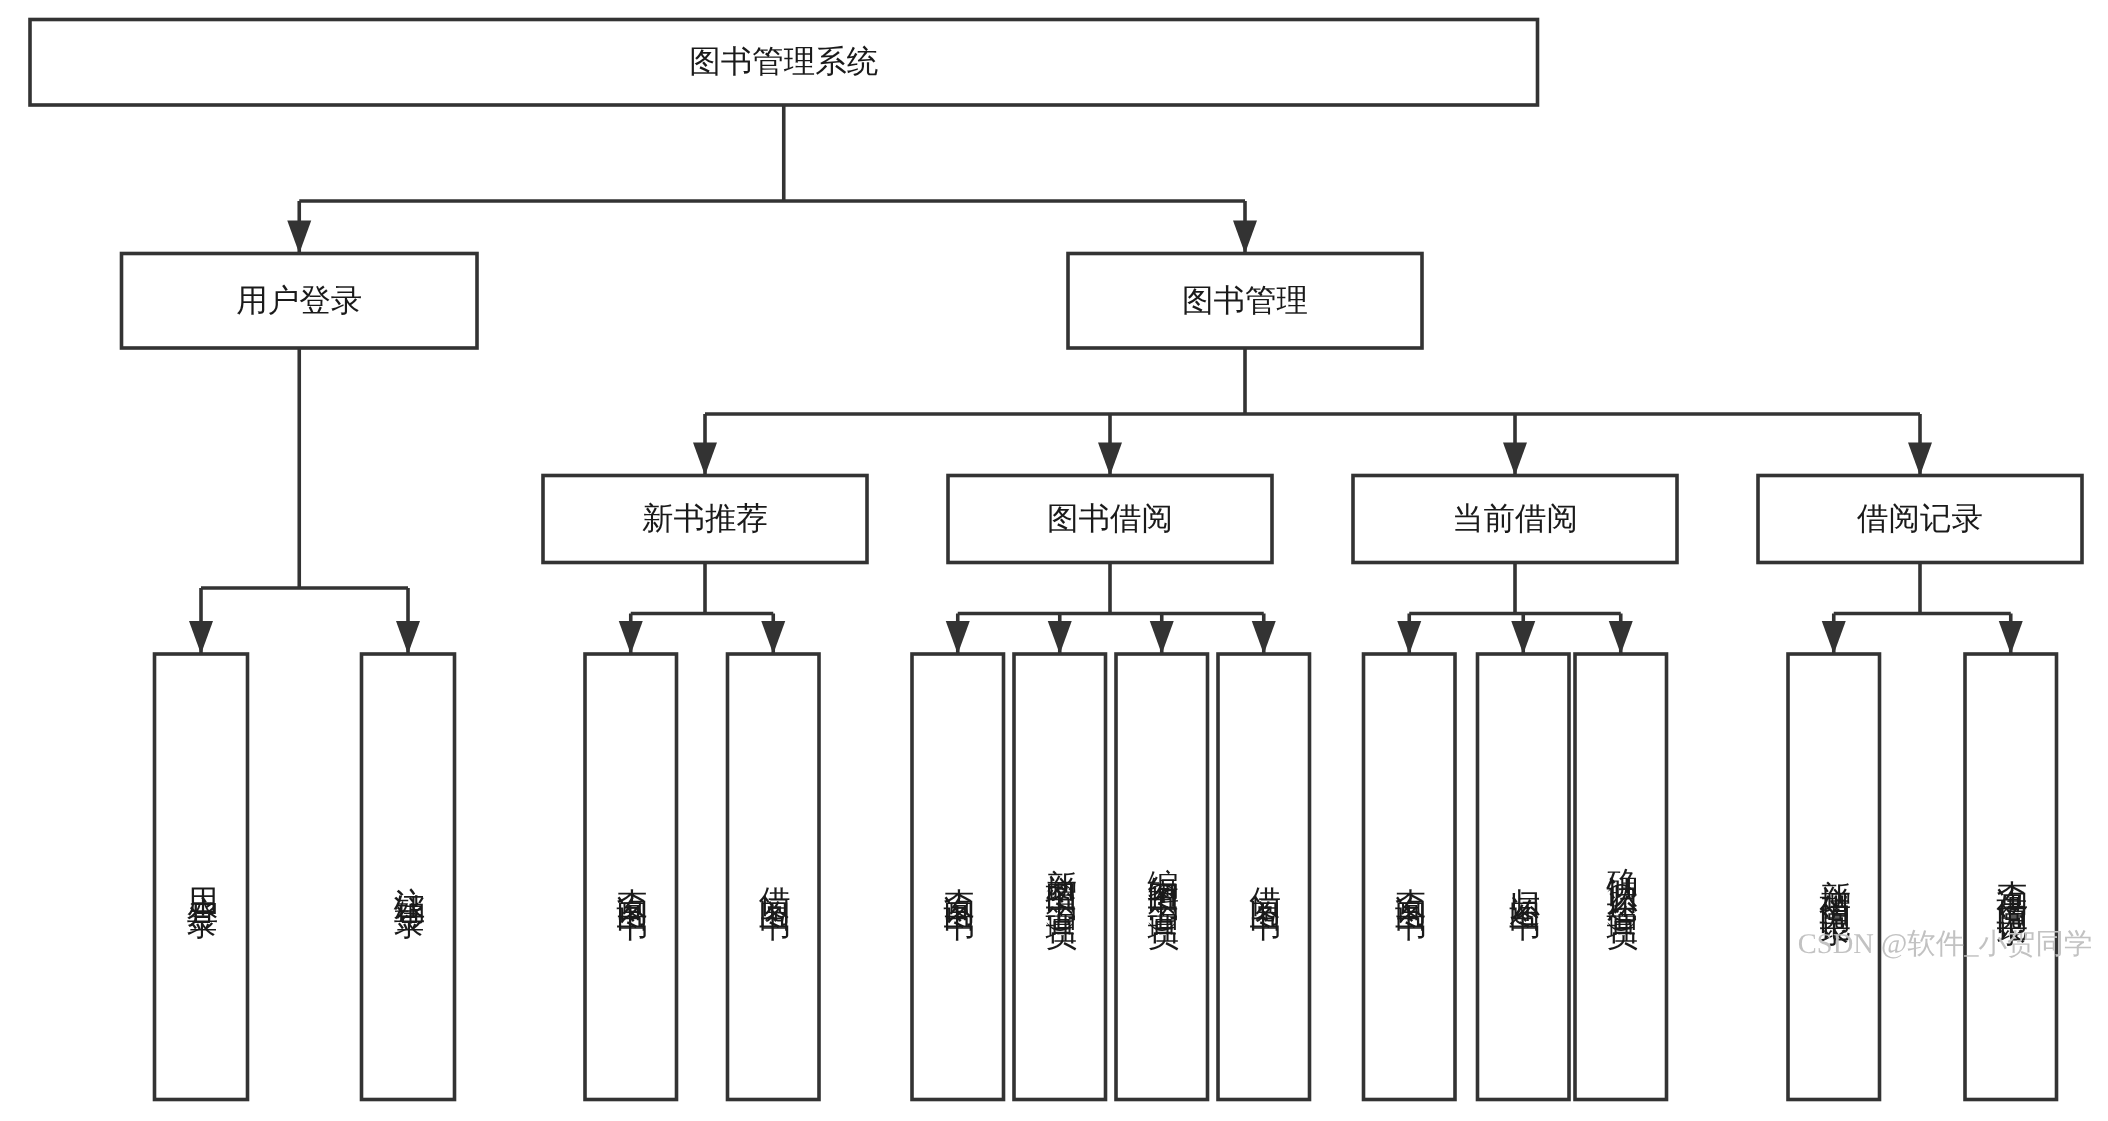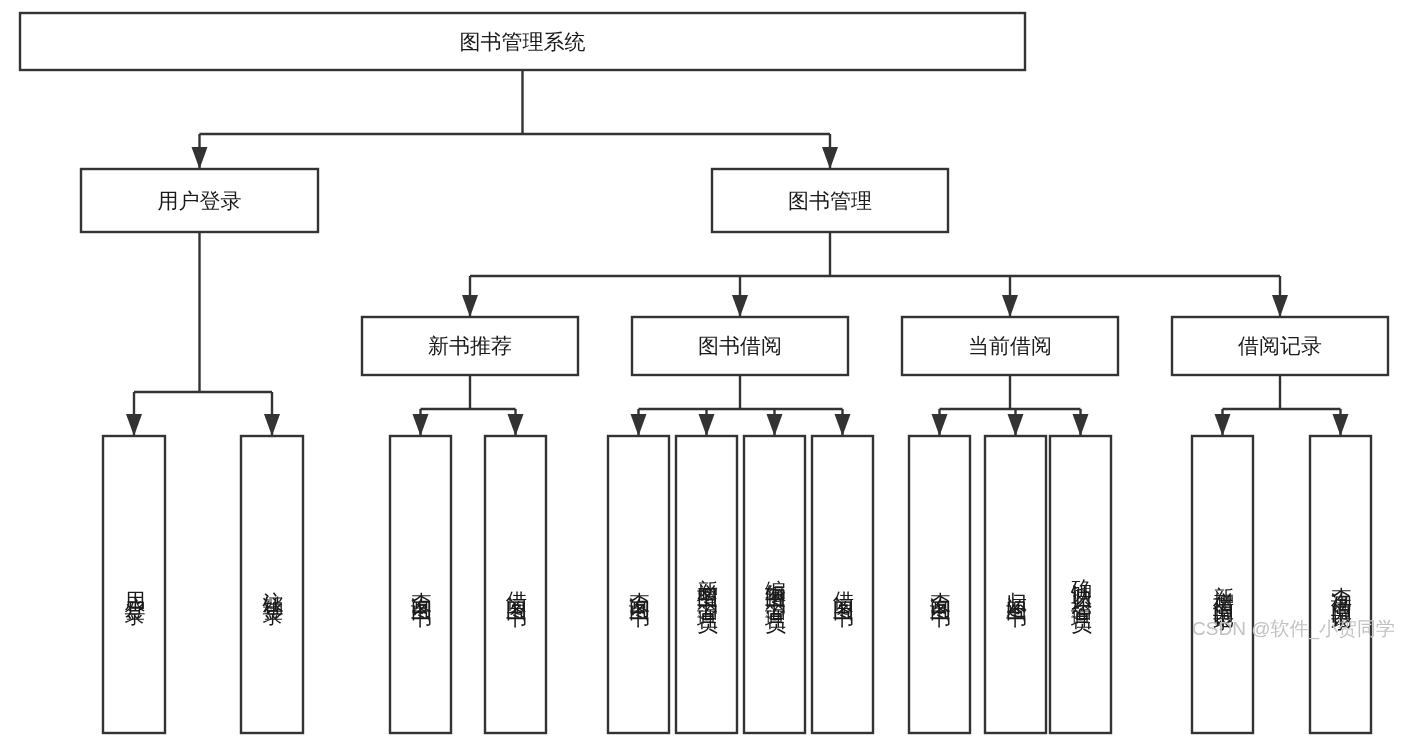--- a/index.html
+++ b/index.html
@@ -55,21 +55,21 @@
     writing-mode: vertical-rl;
     text-orientation: upright;
     letter-spacing: 5px;
     dominant-baseline: central;
     text-anchor: middle;
   }
   .watermark-text {
     position: absolute;
     right: 10px;
     bottom: 6px;
-    font-family: Liberation Sans, sans-serif;
+    font-family: Liberation Serif, serif;
     font-size: 19px;
     color: #c2c2c2;
     white-space: nowrap;
     pointer-events: none;
     margin-left: 11px;
   }
 </style>
 </head>
 <body>
 

